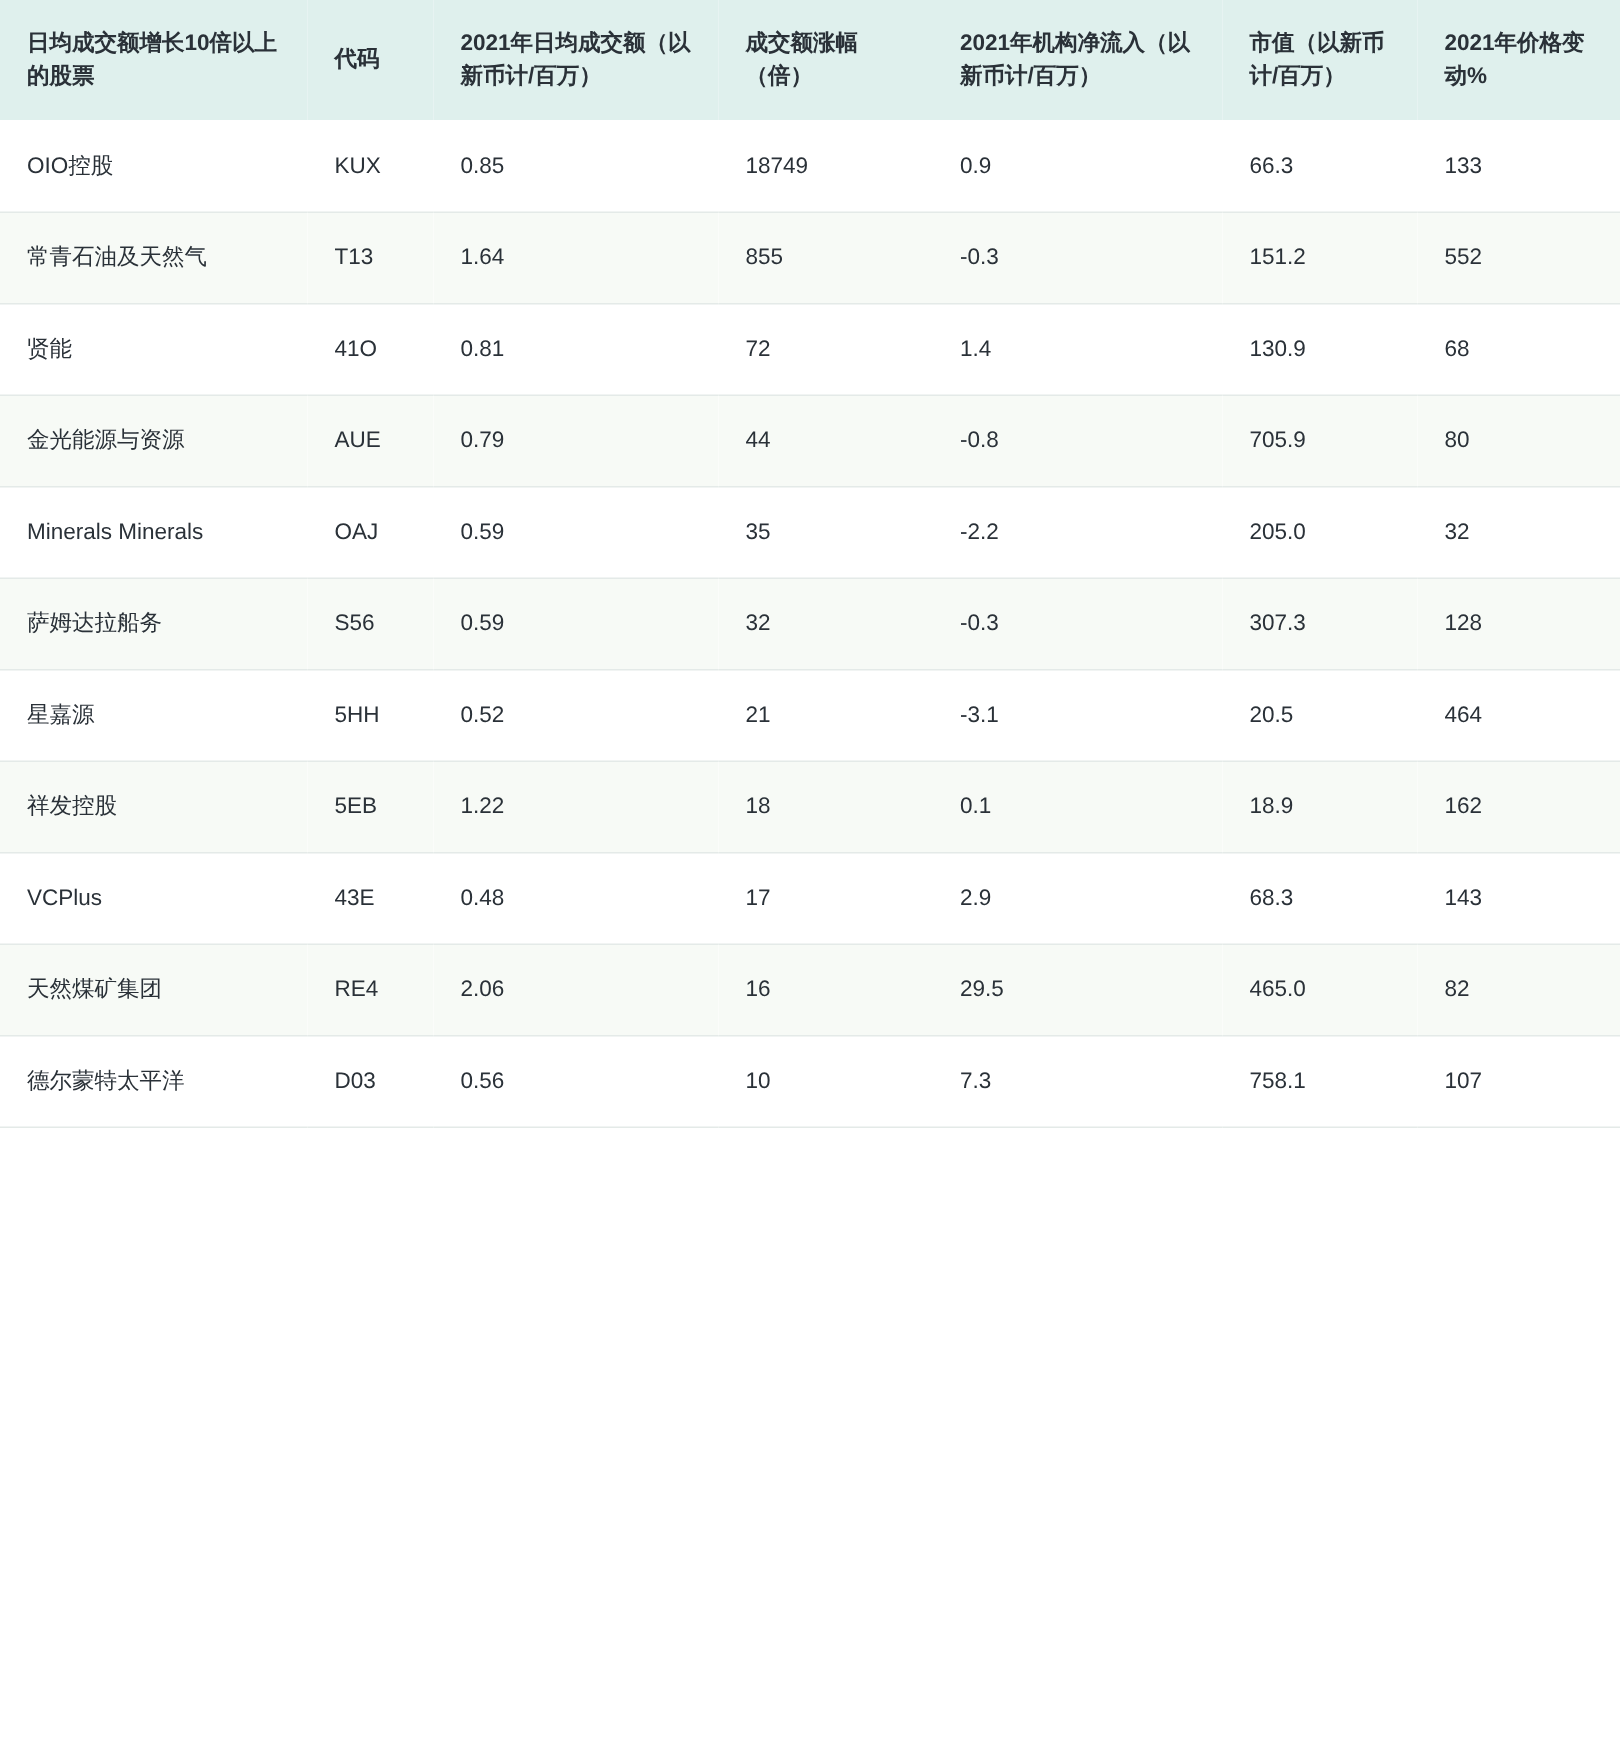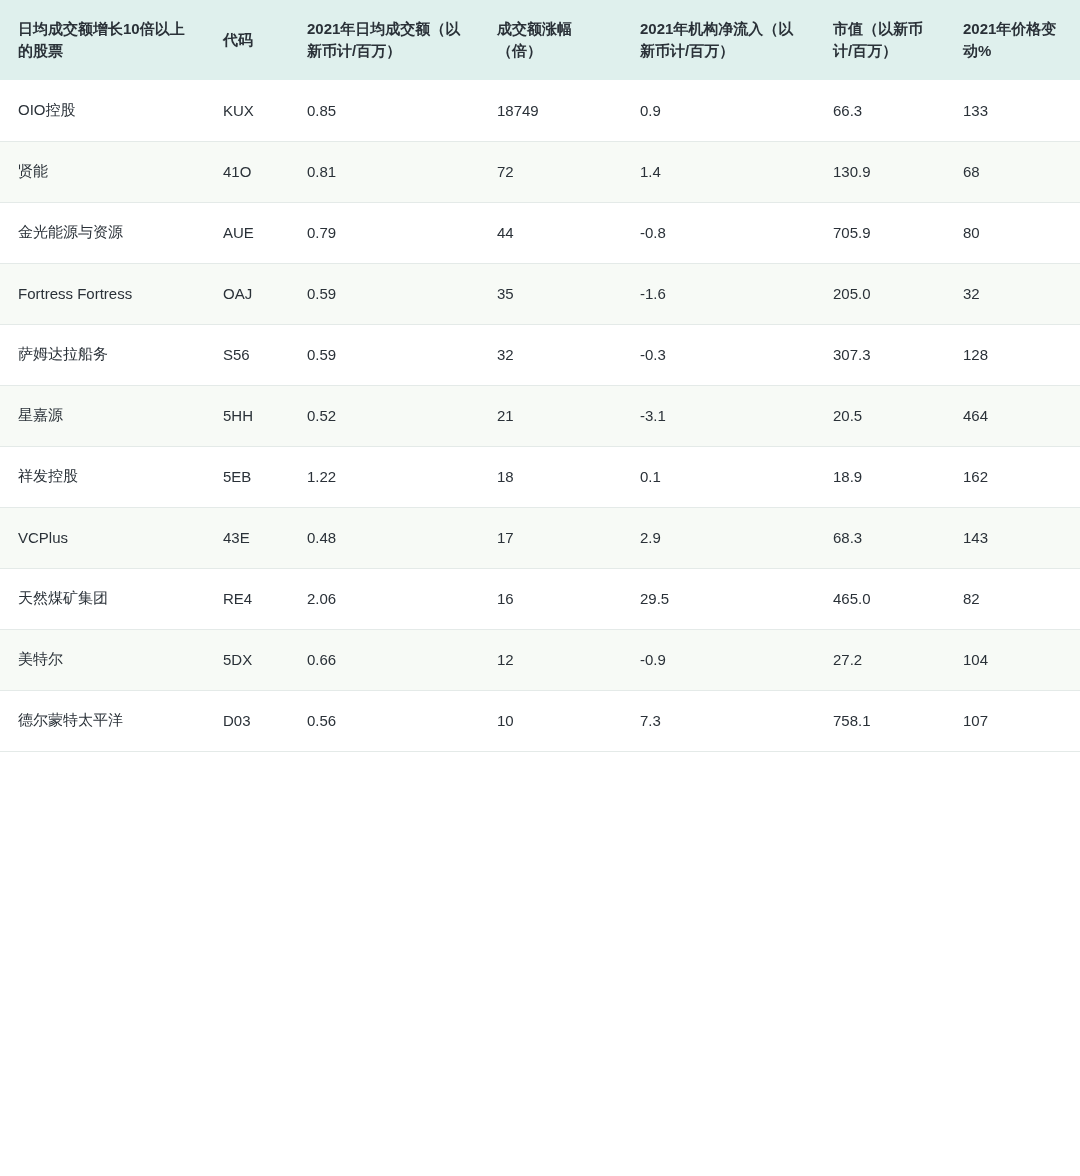--- a/index.html
+++ b/index.html
@@ -92,43 +92,52 @@
         <tr>
           <td>OIO控股</td>
           <td>KUX</td>
           <td>0.85</td>
           <td>18749</td>
           <td>0.9</td>
           <td>66.3</td>
           <td>133</td>
         </tr>
         <tr>
+          <td>常青石油及天然气</td>
+          <td>T13</td>
+          <td>1.64</td>
+          <td>855</td>
+          <td>-0.3</td>
+          <td>151.2</td>
+          <td>552</td>
+        </tr>
+        <tr>
           <td>贤能</td>
           <td>41O</td>
           <td>0.81</td>
           <td>72</td>
           <td>1.4</td>
           <td>130.9</td>
           <td>68</td>
         </tr>
         <tr>
           <td>金光能源与资源</td>
           <td>AUE</td>
           <td>0.79</td>
           <td>44</td>
           <td>-0.8</td>
           <td>705.9</td>
           <td>80</td>
         </tr>
         <tr>
-          <td>Fortress Fortress</td>
+          <td>Minerals Minerals</td>
           <td>OAJ</td>
           <td>0.59</td>
           <td>35</td>
-          <td>-1.6</td>
+          <td>-2.2</td>
           <td>205.0</td>
           <td>32</td>
         </tr>
         <tr>
           <td>萨姆达拉船务</td>
           <td>S56</td>
           <td>0.59</td>
           <td>32</td>
           <td>-0.3</td>
           <td>307.3</td>
@@ -164,29 +173,20 @@
         <tr>
           <td>天然煤矿集团</td>
           <td>RE4</td>
           <td>2.06</td>
           <td>16</td>
           <td>29.5</td>
           <td>465.0</td>
           <td>82</td>
         </tr>
         <tr>
-          <td>美特尔</td>
-          <td>5DX</td>
-          <td>0.66</td>
-          <td>12</td>
-          <td>-0.9</td>
-          <td>27.2</td>
-          <td>104</td>
-        </tr>
-        <tr>
           <td>德尔蒙特太平洋</td>
           <td>D03</td>
           <td>0.56</td>
           <td>10</td>
           <td>7.3</td>
           <td>758.1</td>
           <td>107</td>
         </tr>
       </tbody>
   </table>

